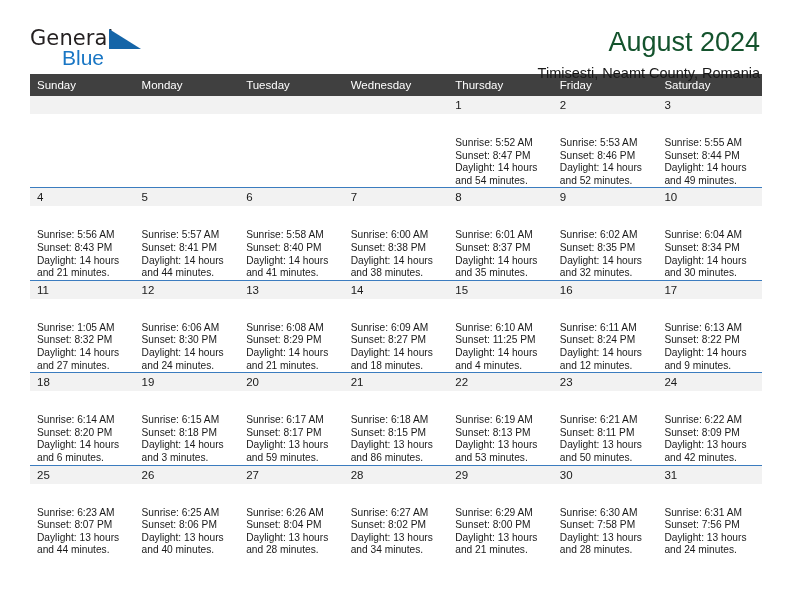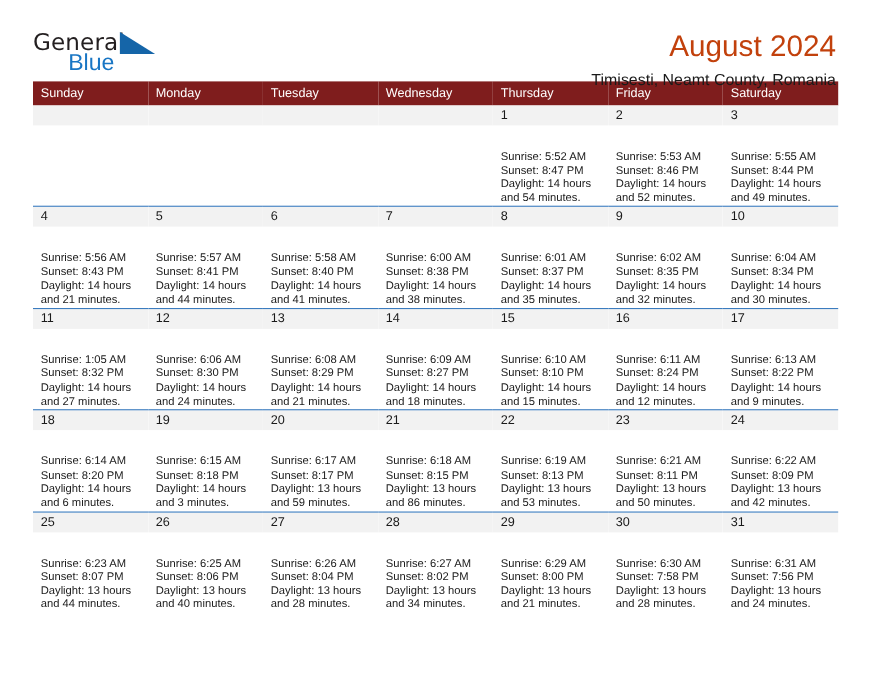--- a/index.html
+++ b/index.html
@@ -56,41 +56,41 @@
   }
   .logo-tri-svg { position: absolute; left: 77px; top: 1px; }
 
   .title-block {
     text-align: right;
     padding-right: 2px;
   }
   .cal-title {
     font-size: 27px;
     font-weight: normal;
-    color: #c2410c;
+    color: #14532d;
     line-height: 32px;
     white-space: nowrap;
   }
   .cal-subtitle {
     font-size: 14.5px;
     color: #1a1a1a;
     line-height: 22px;
     margin-top: 4px;
     white-space: nowrap;
     text-align: right;
   }
 
   
   .calendar {
     width: 732px;
     border-collapse: collapse;
     table-layout: fixed;
   }
   .calendar th {
-    background: #7f1d1d;
+    background: #404040;
     color: #ffffff;
     font-weight: normal;
     font-size: 11.5px;
     text-align: left;
     padding: 5px 0 5px 7px;
     height: 19px;
     box-sizing: border-box;
     border: none;
   }
   .calendar td {
@@ -340,23 +340,23 @@
                 <div>Daylight: 14 hours</div>
                 <div>and 18 minutes.</div>
               </div>
             </div>
           </td>
           <td>
             <div class="cell-inner">
               <div class="daynum">15</div>
               <div class="lines">
                 <div>Sunrise: 6:10 AM</div>
-                <div>Sunset: 8:10 PM</div>
-                <div>Daylight: 14 hours</div>
-                <div>and 15 minutes.</div>
+                <div>Sunset: 11:25 PM</div>
+                <div>Daylight: 14 hours</div>
+                <div>and 4 minutes.</div>
               </div>
             </div>
           </td>
           <td>
             <div class="cell-inner">
               <div class="daynum">16</div>
               <div class="lines">
                 <div>Sunrise: 6:11 AM</div>
                 <div>Sunset: 8:24 PM</div>
                 <div>Daylight: 14 hours</div>

